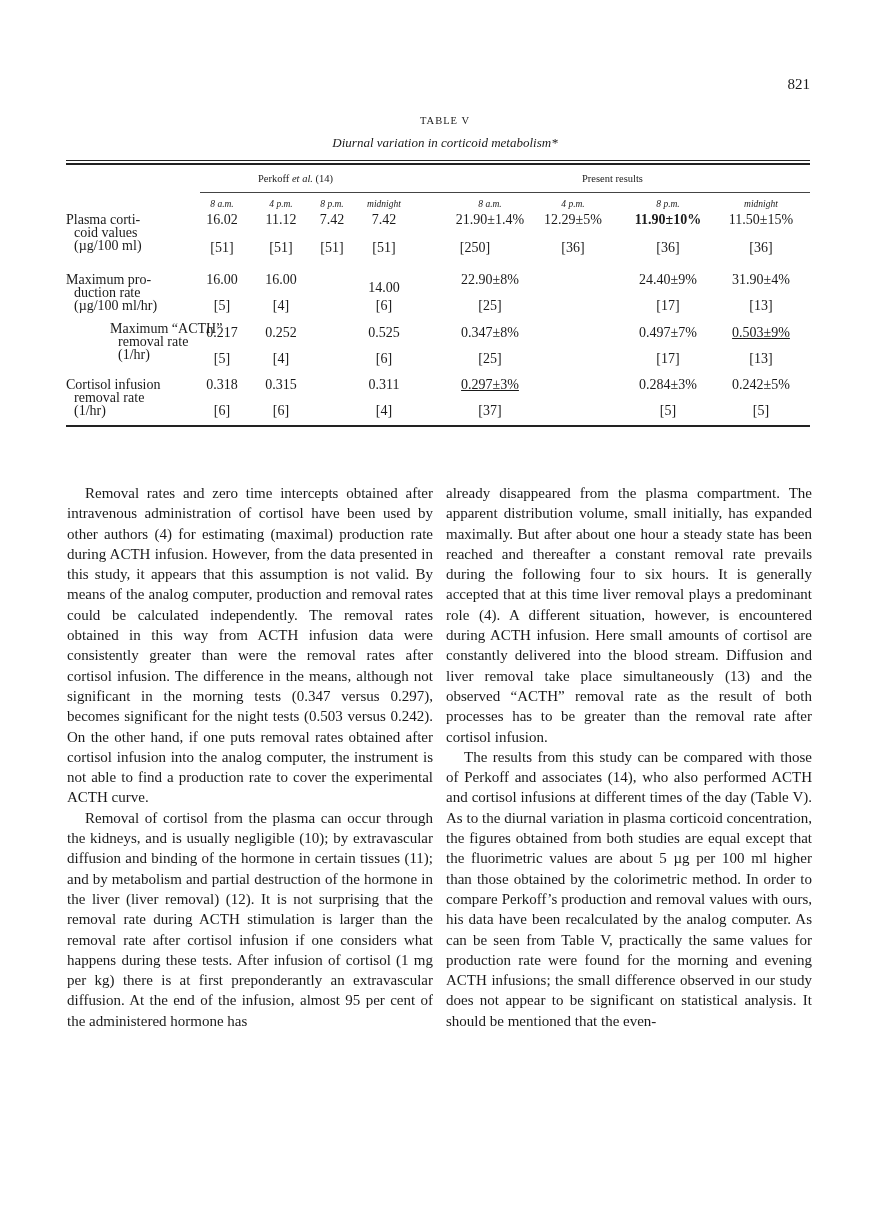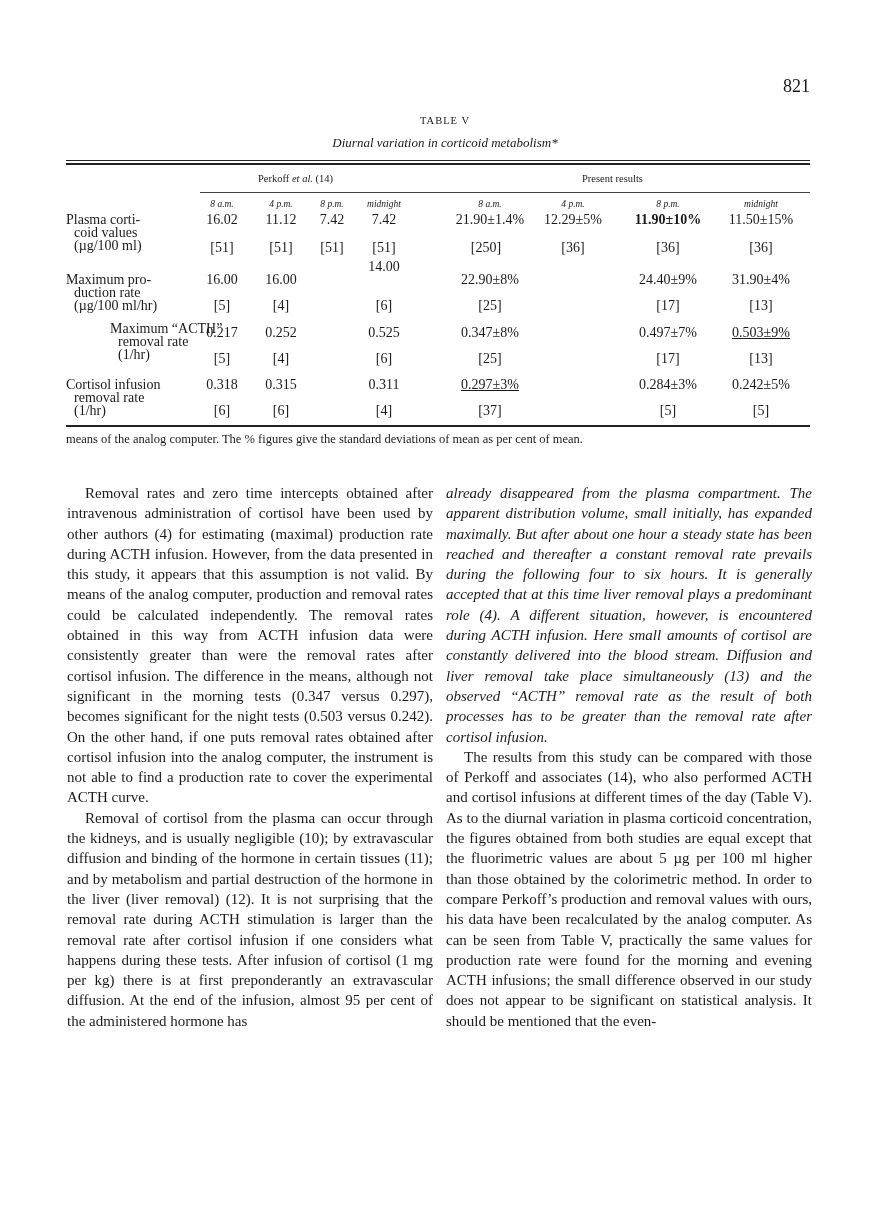--- a/index.html
+++ b/index.html
@@ -1,20 +1,20 @@
 <!DOCTYPE html>
 <html><head>
   <meta charset="utf-8">
   <style>
     html, body { margin: 0; padding: 0; background: #ffffff; }
     body { width: 890px; height: 1210px; position: relative; overflow: hidden;
            font-family: "Liberation Serif", "DejaVu Serif", serif; color: #1a1a1a; }
     .running-head { position: absolute; top: 78px; left: 66px; width: 744px; height: 20px; }
     .running-title { position: absolute; left: 118px; top: 0; font-size: 12.5px; letter-spacing: 0.8px; }
-    .page-number { position: absolute; right: 0; top: -2px; font-size: 18px; }
+    .page-number { position: absolute; right: 0; top: -2px; font-size: 15px; }
     .table-label { position: absolute; top: 115px; left: 0; width: 890px; text-align: center;
                    font-size: 10.5px; letter-spacing: 1px; }
     .table-caption { position: absolute; top: 135px; left: 0; width: 890px; text-align: center;
                      font-size: 13px; font-style: italic; }
     .rule { position: absolute; left: 66px; width: 744px; background: #222; }
     .rule.top1 { top: 160px; height: 1px; }
     .rule.top2 { top: 163px; height: 1.5px; }
     .rule.mid { top: 192px; left: 200px; width: 610px; height: 1px; background: #444; }
     .rule.bottom { top: 425px; height: 1.5px; }
 
@@ -26,21 +26,21 @@
     .rowlabel div.ind { padding-left: 8px; }
 
     .footnote { position: absolute; top: 432px; left: 66px; width: 744px; font-size: 12.5px; line-height: 15px; text-align: justify; }
     .footnote .first { text-indent: 14px; }
 
     .col { position: absolute; top: 483px; width: 366px; font-size: 15px; line-height: 20.3px;
            text-align: justify; }
     .col.left { left: 67px; }
     .col.right { left: 446px; }
     .col p { margin: 0; text-indent: 18px; }
-    .col p.cont { text-indent: 0; font-style: italic; }
+    .col p.cont { text-indent: 0; }
   </style>
 </head>
 <body>
 
 <div class="running-head">
   <span class="page-number">821</span>
 </div>
 
 <div class="table-label">TABLE V</div>
 <div class="table-caption">Diurnal variation in corticoid metabolism*</div>
@@ -71,33 +71,33 @@
     <div class="cell c" style="left: 332px; top: 212px;">7.42</div>
     <div class="cell c" style="left: 384px; top: 212px;">7.42</div>
     <div class="cell c" style="left: 490px; top: 212px;">21.90±1.4%</div>
     <div class="cell c" style="left: 573px; top: 212px;">12.29±5%</div>
     <div class="cell c" style="left: 668px; top: 212px; font-weight: bold;">11.90±10%</div>
     <div class="cell c" style="left: 761px; top: 212px;">11.50±15%</div>
     <div class="cell c" style="left: 222px; top: 240px;">[51]</div>
     <div class="cell c" style="left: 281px; top: 240px;">[51]</div>
     <div class="cell c" style="left: 332px; top: 240px;">[51]</div>
     <div class="cell c" style="left: 384px; top: 240px;">[51]</div>
-    <div class="cell c" style="left: 486px; top: 240px;">[250]</div>
+    <div class="cell c" style="left: 475px; top: 240px;">[250]</div>
     <div class="cell c" style="left: 573px; top: 240px;">[36]</div>
     <div class="cell c" style="left: 668px; top: 240px;">[36]</div>
     <div class="cell c" style="left: 761px; top: 240px;">[36]</div>
     <div class="rowlabel" style="top: 273px;">
       <div>Maximum pro-</div>
       <div class="ind">duction rate</div>
       <div class="ind">(µg/100 ml/hr)</div>
     </div>
     <div class="cell c" style="left: 222px; top: 272px;">16.00</div>
     <div class="cell c" style="left: 281px; top: 272px;">16.00</div>
     <div class="cell c" style="left: 332px; top: 272px;"></div>
-    <div class="cell c" style="left: 384px; top: 259px;">14.00</div>
+    <div class="cell c" style="left: 384px; top: 280px;">14.00</div>
     <div class="cell c" style="left: 490px; top: 272px;">22.90±8%</div>
     <div class="cell c" style="left: 573px; top: 272px;"></div>
     <div class="cell c" style="left: 668px; top: 272px;">24.40±9%</div>
     <div class="cell c" style="left: 761px; top: 272px;">31.90±4%</div>
     <div class="cell c" style="left: 222px; top: 298px;">[5]</div>
     <div class="cell c" style="left: 281px; top: 298px;">[4]</div>
     <div class="cell c" style="left: 332px; top: 298px;"></div>
     <div class="cell c" style="left: 384px; top: 298px;">[6]</div>
     <div class="cell c" style="left: 490px; top: 298px;">[25]</div>
     <div class="cell c" style="left: 573px; top: 298px;"></div>
@@ -143,21 +143,20 @@
     <div class="cell c" style="left: 384px; top: 403px;">[4]</div>
     <div class="cell c" style="left: 490px; top: 403px;">[37]</div>
     <div class="cell c" style="left: 573px; top: 403px;"></div>
     <div class="cell c" style="left: 668px; top: 403px;">[5]</div>
     <div class="cell c" style="left: 761px; top: 403px;">[5]</div>
   </div>
 
 <div class="rule bottom"></div>
 
 <div class="footnote">
-  <div>means of the analog computer.  The % figures give the standard deviations of mean as per cent of mean.</div>
 </div>
 
 <div class="col left">
   <p>Removal rates and zero time intercepts obtained after intravenous administration of cortisol have been used by other authors (4) for estimating (maximal) production rate during ACTH infusion. However, from the data presented in this study, it appears that this assumption is not valid. By means of the analog computer, production and removal rates could be calculated independently. The removal rates obtained in this way from ACTH infusion data were consistently greater than were the removal rates after cortisol infusion. The difference in the means, although not significant in the morning tests (0.347 versus 0.297), becomes significant for the night tests (0.503 versus 0.242). On the other hand, if one puts removal rates obtained after cortisol infusion into the analog computer, the instrument is not able to find a production rate to cover the experimental ACTH curve.</p>
   <p>Removal of cortisol from the plasma can occur through the kidneys, and is usually negligible (10); by extravascular diffusion and binding of the hormone in certain tissues (11); and by metabolism and partial destruction of the hormone in the liver (liver removal) (12). It is not surprising that the removal rate during ACTH stimulation is larger than the removal rate after cortisol infusion if one considers what happens during these tests. After infusion of cortisol (1 mg per kg) there is at first preponderantly an extravascular diffusion. At the end of the infusion, almost 95 per cent of the administered hormone has</p>
 </div>
 <div class="col right">
   <p class="cont">already disappeared from the plasma compartment. The apparent distribution volume, small initially, has expanded maximally. But after about one hour a steady state has been reached and thereafter a constant removal rate prevails during the following four to six hours. It is generally accepted that at this time liver removal plays a predominant role (4). A different situation, however, is encountered during ACTH infusion. Here small amounts of cortisol are constantly delivered into the blood stream. Diffusion and liver removal take place simultaneously (13) and the observed “ACTH” removal rate as the result of both processes has to be greater than the removal rate after cortisol infusion.</p>
   <p>The results from this study can be compared with those of Perkoff and associates (14), who also performed ACTH and cortisol infusions at different times of the day (Table V). As to the diurnal variation in plasma corticoid concentration, the figures obtained from both studies are equal except that the fluorimetric values are about 5 µg per 100 ml higher than those obtained by the colorimetric method. In order to compare Perkoff’s production and removal values with ours, his data have been recalculated by the analog computer. As can be seen from Table V, practically the same values for production rate were found for the morning and evening ACTH infusions; the small difference observed in our study does not appear to be significant on statistical analysis. It should be mentioned that the even-</p>
 </div>

